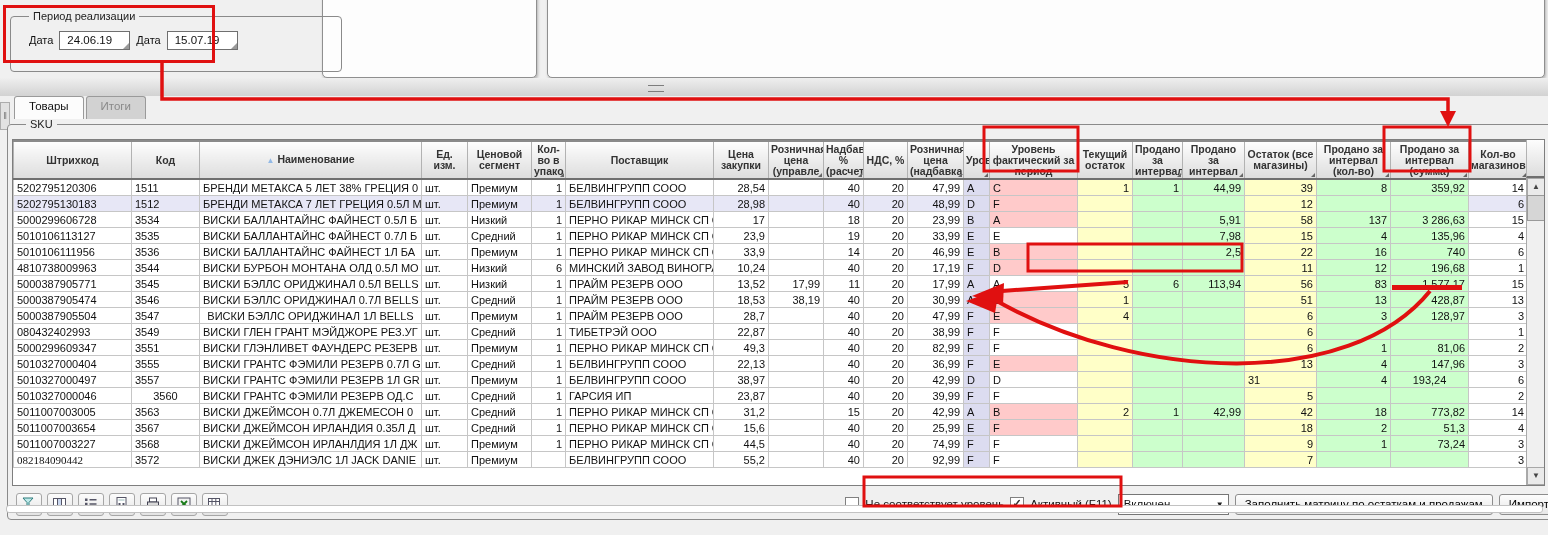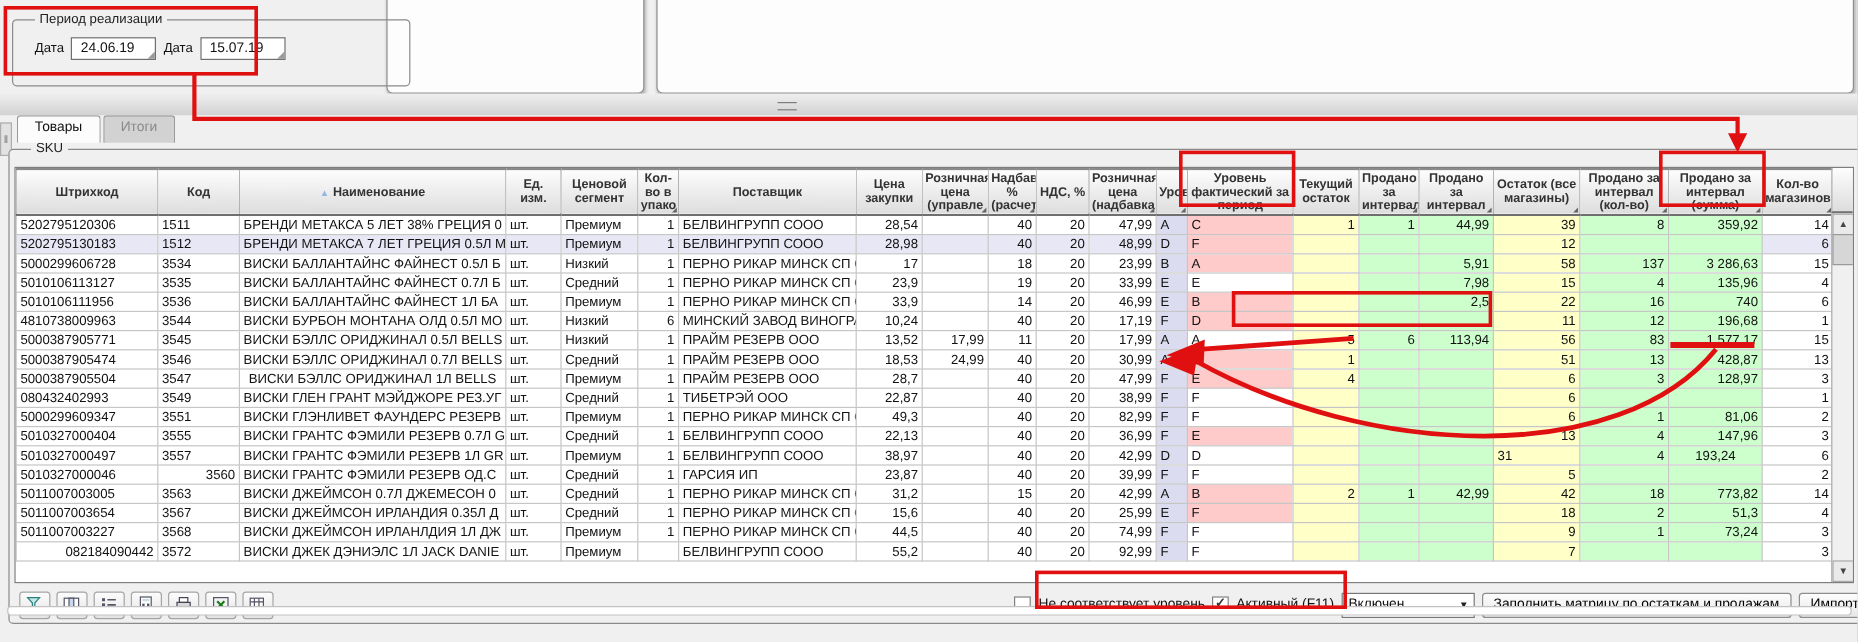--- a/index.html
+++ b/index.html
@@ -341,21 +341,21 @@
             </tr>
             <tr>
               <td style="text-align: left;">5000387905474</td>
               <td style="text-align: left;">3546</td>
               <td style="text-align: left;">ВИСКИ БЭЛЛС ОРИДЖИНАЛ 0.7Л BELLS</td>
               <td style="text-align: left;">шт.</td>
               <td style="text-align: left;">Средний</td>
               <td style="text-align: right;">1</td>
               <td style="text-align: left;">ПРАЙМ РЕЗЕРВ ООО</td>
               <td style="text-align: right;">18,53</td>
-              <td style="text-align: right;">24,99</td>
+              <td style="text-align: right;">38,19</td>
               <td style="text-align: right;">40</td>
               <td style="text-align: right;">20</td>
               <td style="text-align: right;">30,99</td>
               <td class="bg-l" style="text-align: left;">A</td>
               <td class="bg-p" style="text-align: left;">C</td>
               <td class="bg-y" style="text-align: right;">1</td>
               <td class="bg-g" style="text-align: right;"></td>
               <td class="bg-g" style="text-align: right;"></td>
               <td class="bg-y" style="text-align: right;">51</td>
               <td class="bg-g" style="text-align: right;">13</td>
@@ -472,21 +472,21 @@
               <td class="bg-y" style="text-align: right;"></td>
               <td class="bg-g" style="text-align: right;"></td>
               <td class="bg-g" style="text-align: right;"></td>
               <td class="bg-y" style="text-align: left;">31</td>
               <td class="bg-g" style="text-align: right;">4</td>
               <td class="bg-g" style="text-align: center; margin-top: 24px;">193,24</td>
               <td style="text-align: right;">6</td>
             </tr>
             <tr>
               <td style="text-align: left;">5010327000046</td>
-              <td style="text-align: right;">3560</td>
+              <td style="text-align: center;">3560</td>
               <td style="text-align: left;">ВИСКИ ГРАНТС ФЭМИЛИ РЕЗЕРВ ОД.С</td>
               <td style="text-align: left;">шт.</td>
               <td style="text-align: left;">Средний</td>
               <td style="text-align: right;">1</td>
               <td style="text-align: left;">ГАРСИЯ ИП</td>
               <td style="text-align: right;">23,87</td>
               <td style="text-align: right;"></td>
               <td style="text-align: right;">40</td>
               <td style="text-align: right;">20</td>
               <td style="text-align: right;">39,99</td>
@@ -563,21 +563,21 @@
               <td style="text-align: left;">F</td>
               <td class="bg-y" style="text-align: right;"></td>
               <td class="bg-g" style="text-align: right;"></td>
               <td class="bg-g" style="text-align: right;"></td>
               <td class="bg-y" style="text-align: right;">9</td>
               <td class="bg-g" style="text-align: right;">1</td>
               <td class="bg-g" style="text-align: right;">73,24</td>
               <td style="text-align: right;">3</td>
             </tr>
             <tr>
-              <td style="text-align: right;">082184090442</td>
+              <td style="text-align: left; font-family: Liberation Serif, serif;">082184090442</td>
               <td style="text-align: left;">3572</td>
               <td style="text-align: left;">ВИСКИ ДЖЕК ДЭНИЭЛС 1Л JACK DANIE</td>
               <td style="text-align: left;">шт.</td>
               <td style="text-align: left;">Премиум</td>
               <td style="text-align: right;"></td>
               <td style="text-align: left;">БЕЛВИНГРУПП СООО</td>
               <td style="text-align: right;">55,2</td>
               <td style="text-align: right;"></td>
               <td style="text-align: right;">40</td>
               <td style="text-align: right;">20</td>

